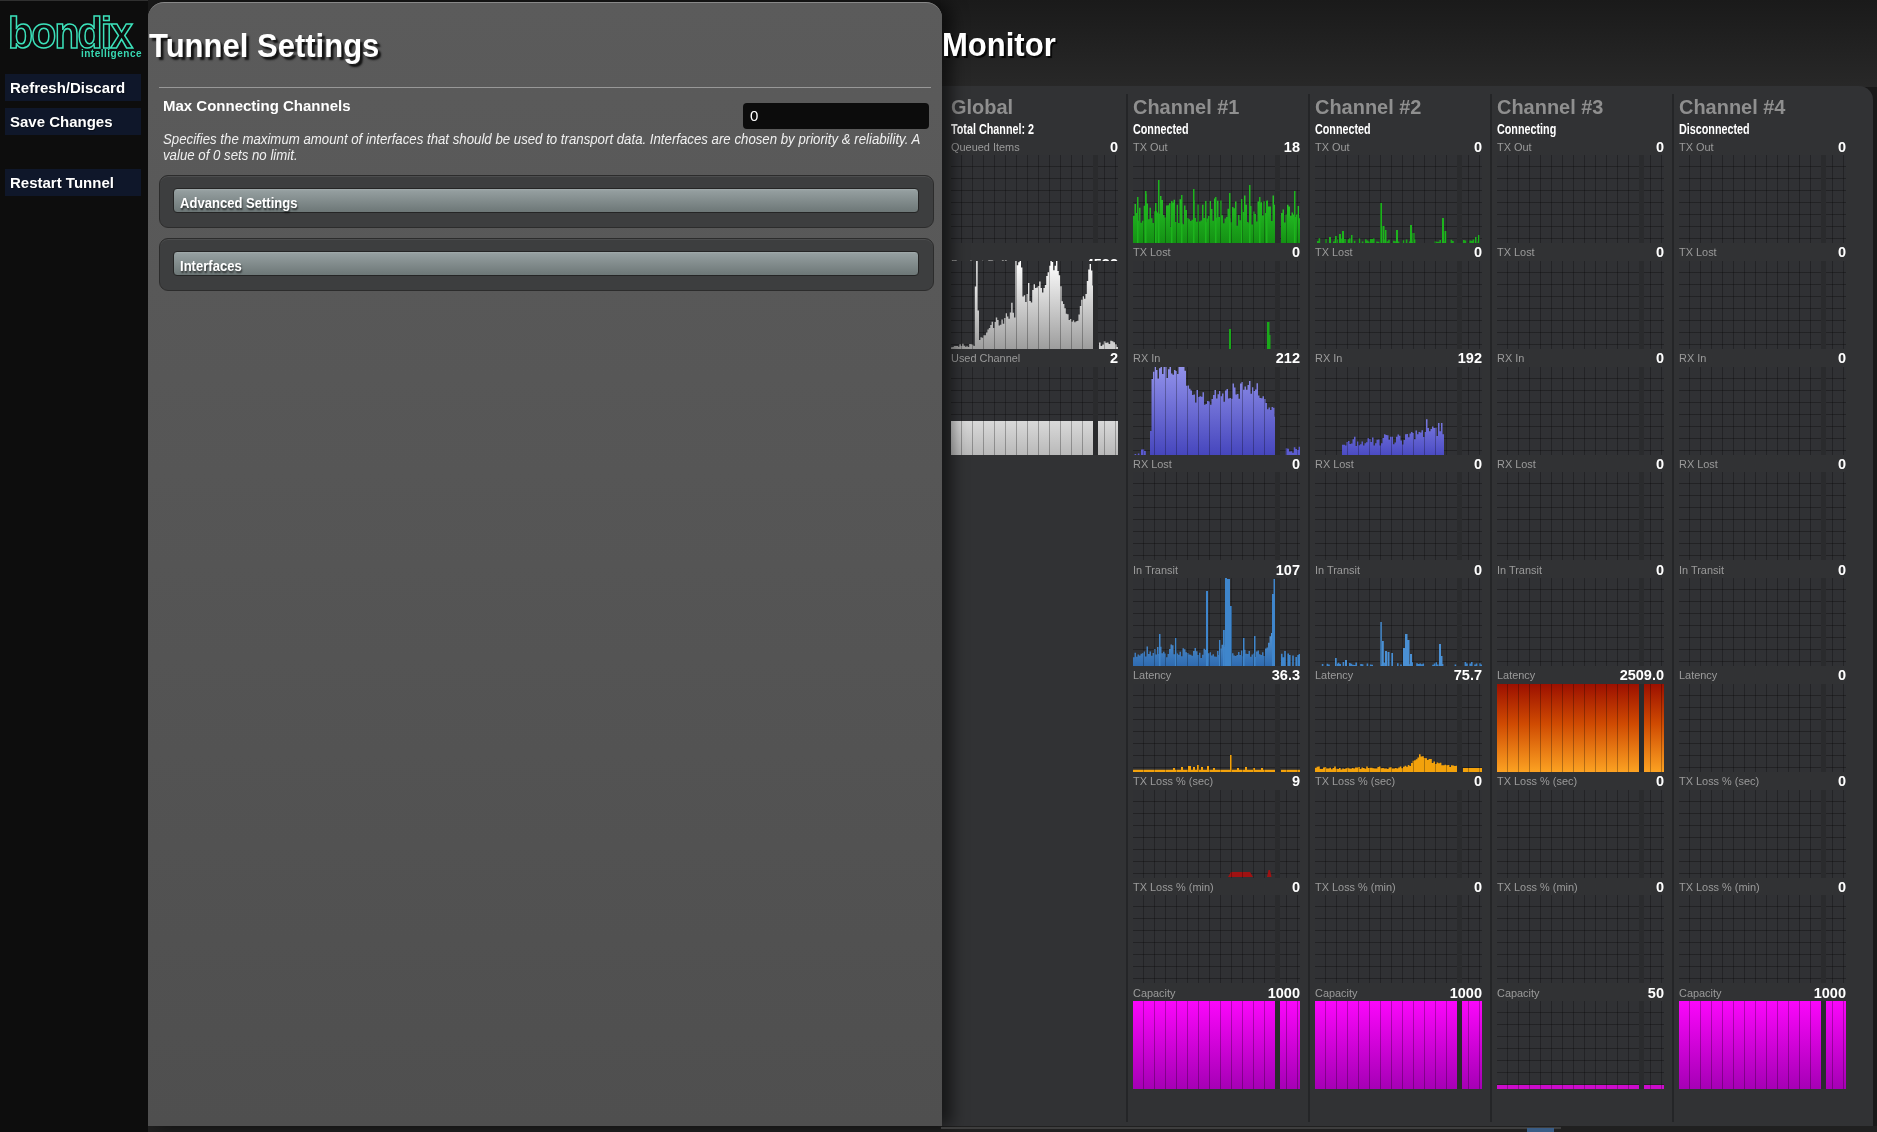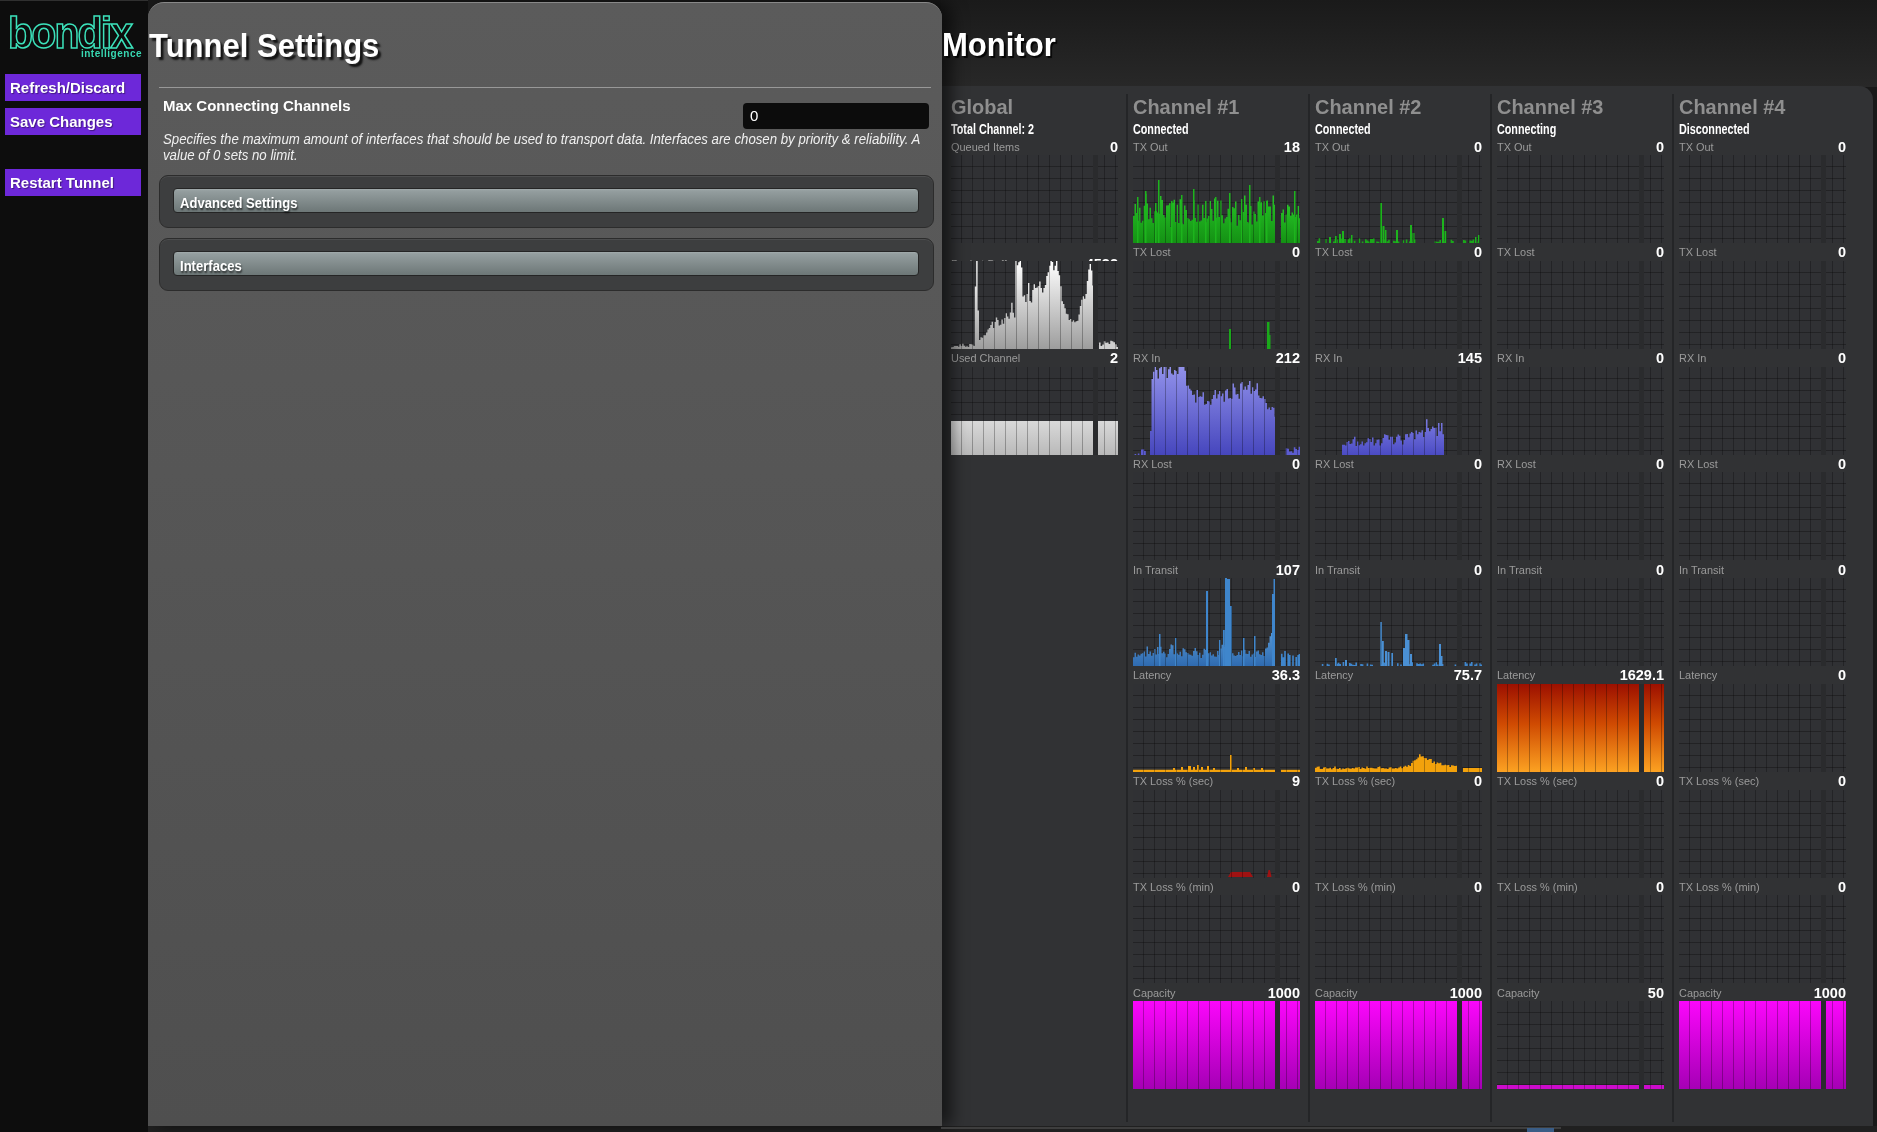--- a/index.html
+++ b/index.html
@@ -9,21 +9,21 @@
 #settings{position:absolute;left:148px;top:2px;width:794px;height:1124px;background:linear-gradient(180deg,#5b5b5b,#4f4f4f);border-radius:16px 16px 0 0;border-top:1px solid #888;box-shadow:10px 0 16px rgba(0,0,0,.55)}
 #settitle{position:absolute;left:1px;top:24px;font-size:33px;font-weight:bold;color:#fff;transform:scaleX(.94);transform-origin:left;text-shadow:3px 3px 2px rgba(0,0,0,.8)}
 #sethr{position:absolute;left:11px;top:84px;width:772px;border-top:1px solid #989898}
 #mcclab{position:absolute;left:15px;top:94px;font-size:15px;font-weight:bold;color:#fff}
 #mccinput{position:absolute;left:595px;top:100px;width:186px;height:26px;background:#0c0c0c;border-radius:4px;color:#fff;font-size:15px;line-height:26px;padding-left:7px}
 #mccdesc{position:absolute;left:15px;top:129px;font-size:14px;line-height:15.5px;font-style:italic;color:#f0f0f0;white-space:nowrap;transform:scaleX(.945);transform-origin:left}
 .sect{position:absolute;left:11px;width:775px;height:53px;background:#3d3e3f;border:1px solid #2c2c2c;border-radius:9px;box-shadow:inset 0 1px 0 rgba(255,255,255,.08)}
 .sect .hd{position:absolute;left:13px;right:14px;top:12px;height:25px;background:linear-gradient(180deg,#a2abac,#949e9f 8%,#6d7777);border:1px solid #252525;border-radius:4px;color:#fff;font-size:15px;font-weight:bold;line-height:21px;padding:3px 0 0 6px;text-shadow:1px 2px 2px rgba(0,0,0,.65)}
 .sect .hd span{display:inline-block;transform:scaleX(.87);transform-origin:left;white-space:nowrap}
 #sidebar{position:absolute;left:0;top:0;width:148px;height:1132px;background:#0d0d0d;border-top:1px solid #303030}
-.sbtn{position:absolute;left:5px;width:136px;height:27px;background:#6d28d9;color:#fff;font-size:15px;font-weight:bold;line-height:27px;padding-left:5px;text-shadow:1px 1px 1px rgba(0,0,0,.4)}
+.sbtn{position:absolute;left:5px;width:136px;height:27px;background:#0f172a;color:#fff;font-size:15px;font-weight:bold;line-height:27px;padding-left:5px;text-shadow:1px 1px 1px rgba(0,0,0,.4)}
 #botstrip{position:absolute;left:148px;top:1126px;width:1729px;height:6px;background:#202020}
 .colhead{position:absolute;font-size:21px;font-weight:bold;color:#8f8f8f;transform:scaleX(.95);transform-origin:left;white-space:nowrap}
 .colstat{position:absolute;font-size:14px;font-weight:bold;color:#fff;transform:scaleX(.77);transform-origin:left;white-space:nowrap}
 .grow{position:absolute;width:167px;height:13px;font-size:11.5px;line-height:13px;color:#9b9b9b;white-space:nowrap}
 .grow b{position:absolute;right:0;top:0;color:#fff;font-weight:bold;font-size:14.5px;line-height:13px}
 .grow span{transform:scaleX(.95);transform-origin:left;display:inline-block}
 .g{position:absolute;width:167px;height:88px;background:#303134;background-image:repeating-linear-gradient(to bottom,transparent 0 11px,rgba(0,0,0,.30) 11px 12px)}
 .g svg{position:absolute;left:0;top:0}
 .g .vg{position:absolute;left:0;top:0;width:167px;height:88px;background:repeating-linear-gradient(to right,transparent 0 10px,rgba(0,0,0,.28) 10px 11px)}
 .g .gp{position:absolute;left:142px;top:0;width:5px;height:88px;background:#2a2b2d}
@@ -181,21 +181,21 @@
           <path d="M148.0,88V84.9h1.6V88ZM149.6,88V85.6h1.6V88ZM154.4,88V85.5h1.6V88ZM156.0,88V85.7h1.6V88ZM157.6,88V84.4h1.6V88ZM162.4,88V86.5h1.6V88Z" fill="#1aa81a"></path>
         </svg>
         <div class="vg"></div>
         <div class="gp"></div>
       </div>
       <div class="grow" style="left:374px;top:160.2px"><span>TX Lost</span><b>0</b></div>
       <div class="g" style="left:374px;top:174.8px">
         <div class="vg"></div>
         <div class="gp"></div>
       </div>
-      <div class="grow" style="left:374px;top:266.0px"><span>RX In</span><b>145</b></div>
+      <div class="grow" style="left:374px;top:266.0px"><span>RX In</span><b>192</b></div>
       <div class="g" style="left:374px;top:280.5px">
         <svg width="167" height="88" viewBox="0 0 167 88">
           <defs>
             <linearGradient id="bg2" x1="0" y1="0" x2="0" y2="1">
               <stop offset="0" stop-color="#7b7be0"></stop>
               <stop offset="1" stop-color="#4b4bc4"></stop>
             </linearGradient>
           </defs>
           <path d="M27.0,88L27.0,77.8L28.5,77.8L28.5,77.8L30.0,77.8L30.0,78.5L31.5,78.5L31.5,74.9L33.0,74.9L33.0,74.1L34.5,74.1L34.5,77.0L36.0,77.0L36.0,76.5L37.5,76.5L37.5,72.3L39.0,72.3L39.0,69.7L40.5,69.7L40.5,78.9L42.0,78.9L42.0,74.6L43.5,74.6L43.5,78.2L45.0,78.2L45.0,77.3L46.5,77.3L46.5,74.4L48.0,74.4L48.0,78.5L49.5,78.5L49.5,76.2L51.0,76.2L51.0,75.3L52.5,75.3L52.5,71.3L54.0,71.3L54.0,71.9L55.5,71.9L55.5,75.1L57.0,75.1L57.0,70.5L58.5,70.5L58.5,78.4L60.0,78.4L60.0,76.2L61.5,76.2L61.5,72.8L63.0,72.8L63.0,72.5L64.5,72.5L64.5,78.5L66.0,78.5L66.0,76.2L67.5,76.2L67.5,70.9L69.0,70.9L69.0,67.2L70.5,67.2L70.5,68.0L72.0,68.0L72.0,68.3L73.5,68.3L73.5,72.7L75.0,72.7L75.0,69.7L76.5,69.7L76.5,69.8L78.0,69.8L78.0,77.3L79.5,77.3L79.5,75.5L81.0,75.5L81.0,69.7L82.5,69.7L82.5,67.4L84.0,67.4L84.0,68.8L85.5,68.8L85.5,73.6L87.0,73.6L87.0,77.4L88.5,77.4L88.5,72.9L90.0,72.9L90.0,67.2L91.5,67.2L91.5,67.1L93.0,67.1L93.0,70.3L94.5,70.3L94.5,66.4L96.0,66.4L96.0,65.0L97.5,65.0L97.5,65.9L99.0,65.9L99.0,72.2L100.5,72.2L100.5,63.5L102.0,63.5L102.0,67.3L103.5,67.3L103.5,65.1L105.0,65.1L105.0,65.6L106.5,65.6L106.5,63.3L108.0,63.3L108.0,70.1L109.5,70.1L109.5,65.0L111.0,65.0L111.0,52.3L112.5,52.3L112.5,61.0L114.0,61.0L114.0,64.3L115.5,64.3L115.5,62.0L117.0,62.0L117.0,59.5L118.5,59.5L118.5,61.0L120.0,61.0L120.0,60.8L121.5,60.8L121.5,69.1L123.0,69.1L123.0,55.9L124.5,55.9L124.5,64.2L126.0,64.2L126.0,56.1L127.5,56.1L127.5,67.2L129.0,67.2L129.0,88Z" fill="url(#bg2)"></path>
         </svg>
@@ -271,21 +271,21 @@
       <div class="grow" style="left:556px;top:371.8px"><span>RX Lost</span><b>0</b></div>
       <div class="g" style="left:556px;top:386.2px">
         <div class="vg"></div>
         <div class="gp"></div>
       </div>
       <div class="grow" style="left:556px;top:477.5px"><span>In Transit</span><b>0</b></div>
       <div class="g" style="left:556px;top:492.0px">
         <div class="vg"></div>
         <div class="gp"></div>
       </div>
-      <div class="grow" style="left:556px;top:583.2px"><span>Latency</span><b>1629.1</b></div>
+      <div class="grow" style="left:556px;top:583.2px"><span>Latency</span><b>2509.0</b></div>
       <div class="g" style="left:556px;top:597.8px">
         <svg width="167" height="88" viewBox="0 0 167 88">
           <defs>
             <linearGradient id="og" x1="0" y1="0" x2="0" y2="1">
               <stop offset="0" stop-color="#9c1000"></stop>
               <stop offset="0.45" stop-color="#cf4a02"></stop>
               <stop offset="1" stop-color="#fca222"></stop>
             </linearGradient>
           </defs>
           <rect x="0" y="0" width="142" height="88" fill="url(#og)"></rect>

